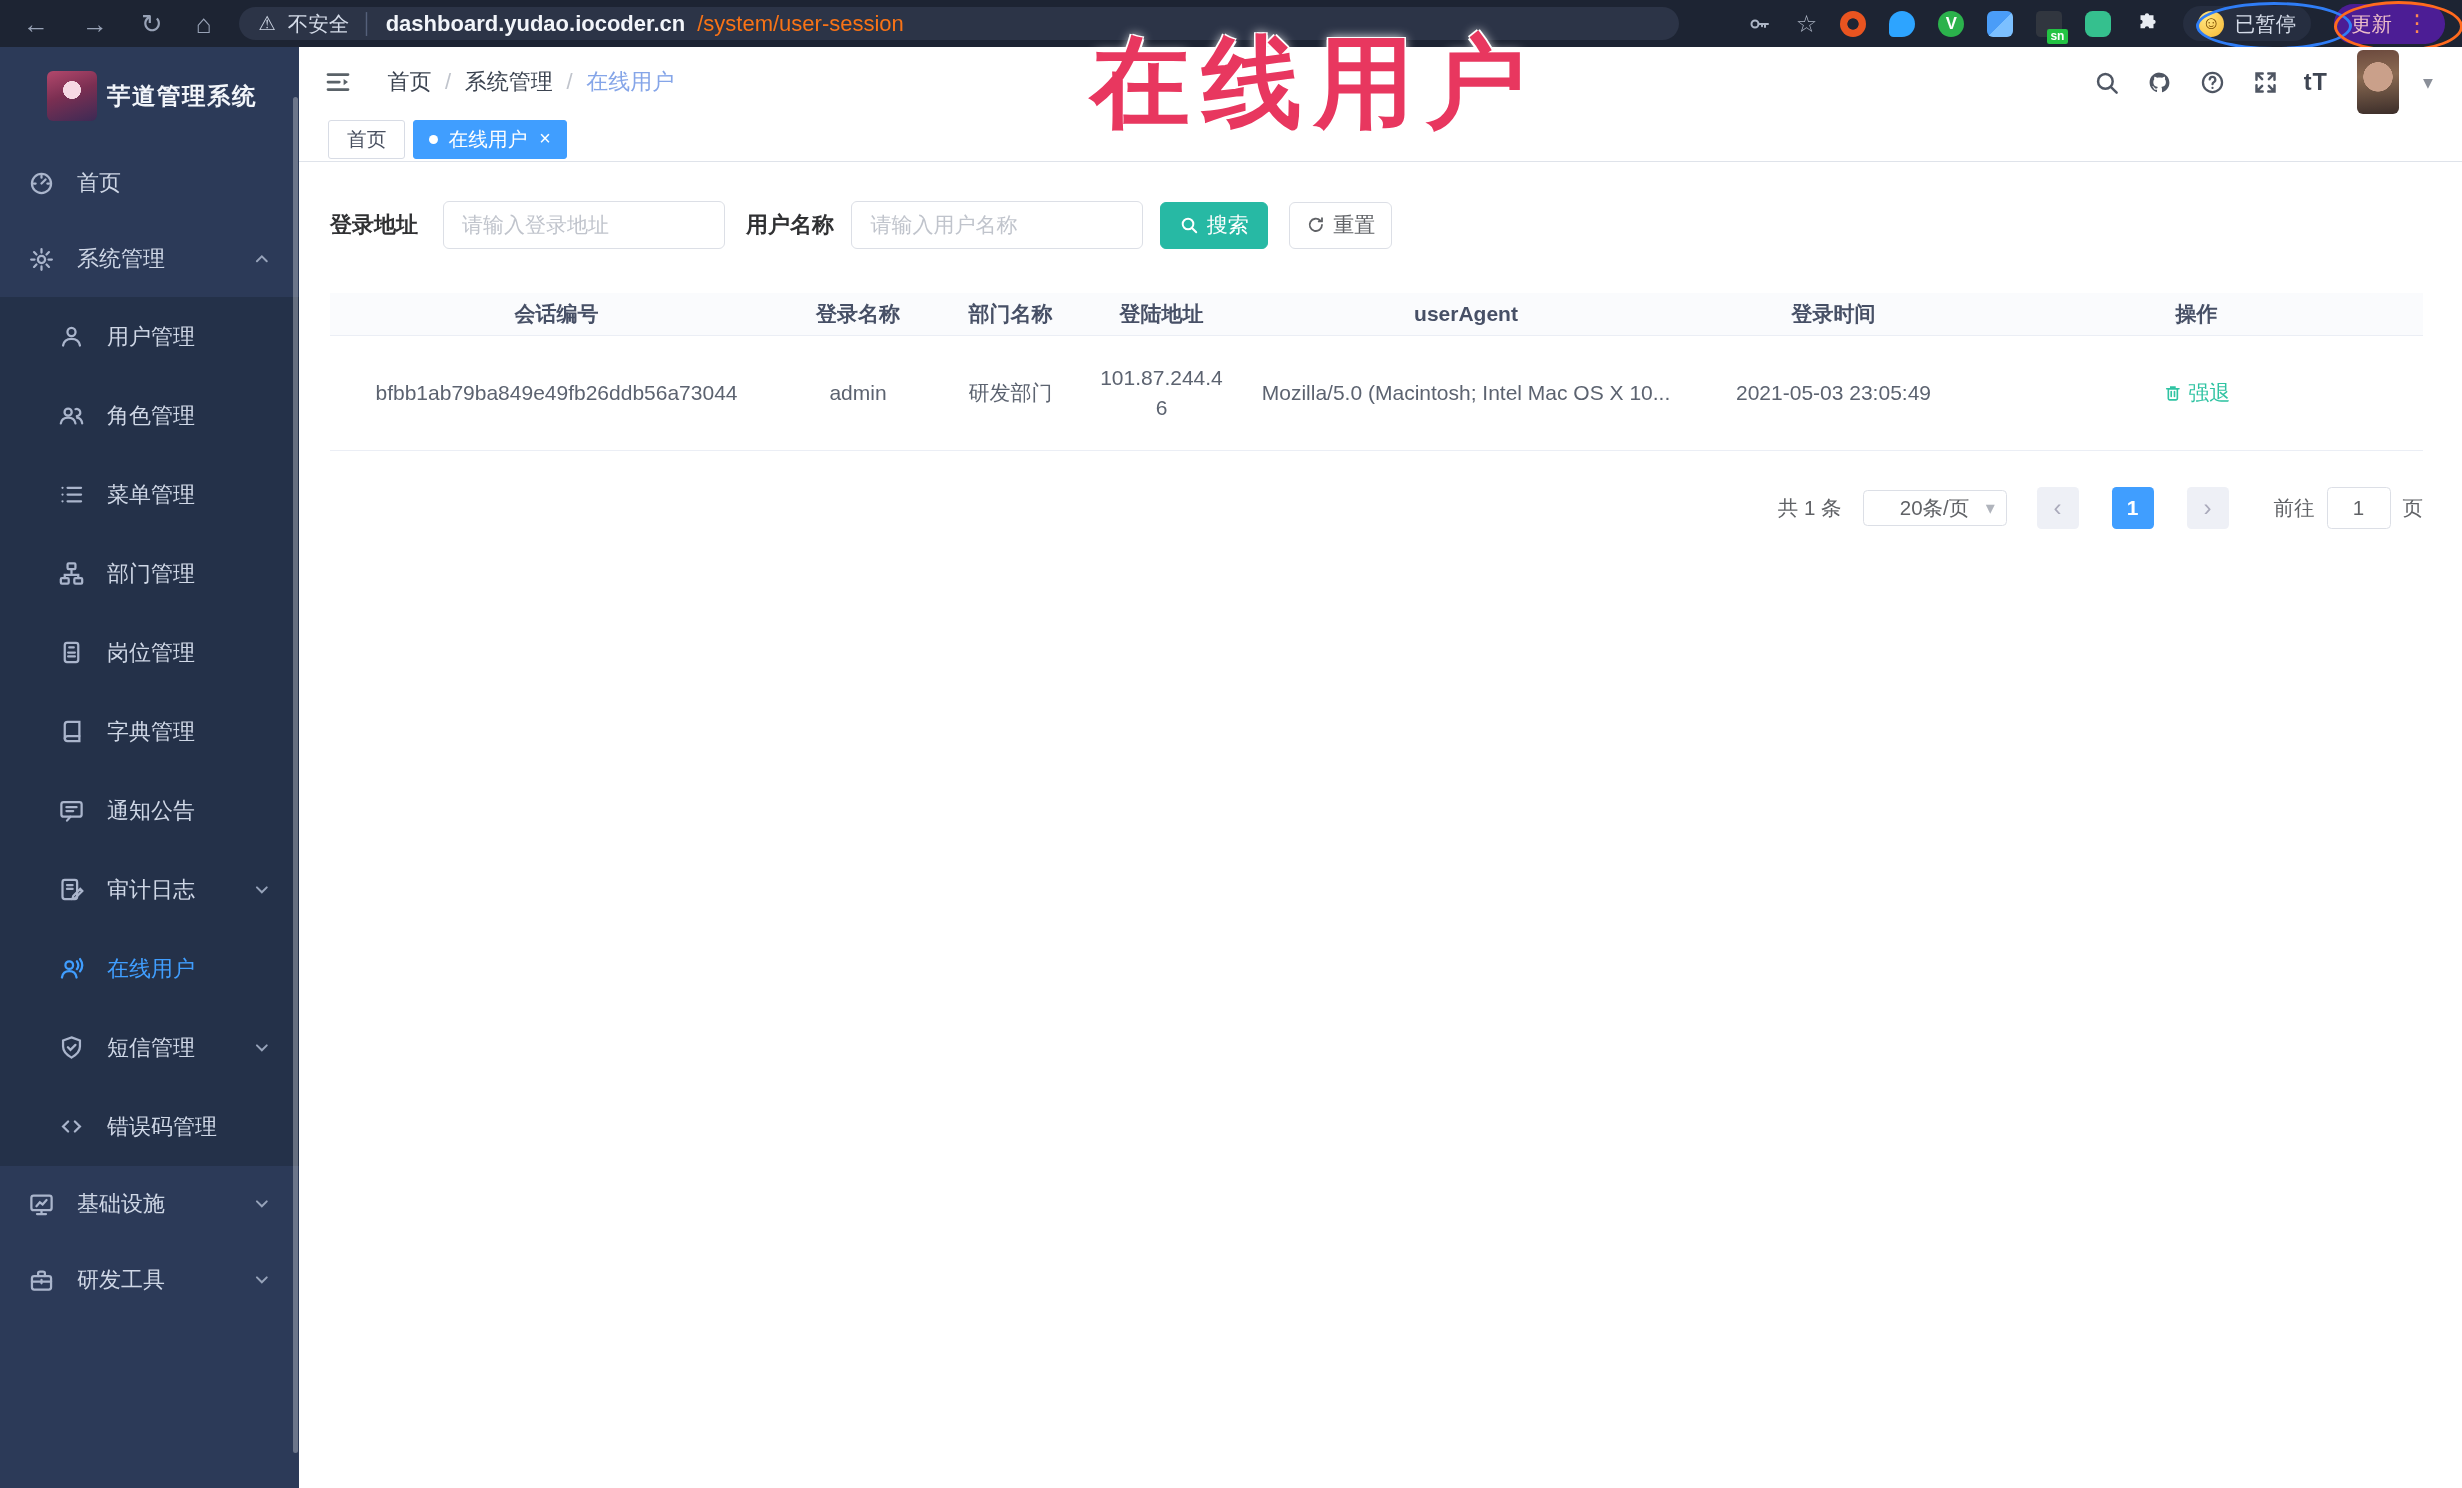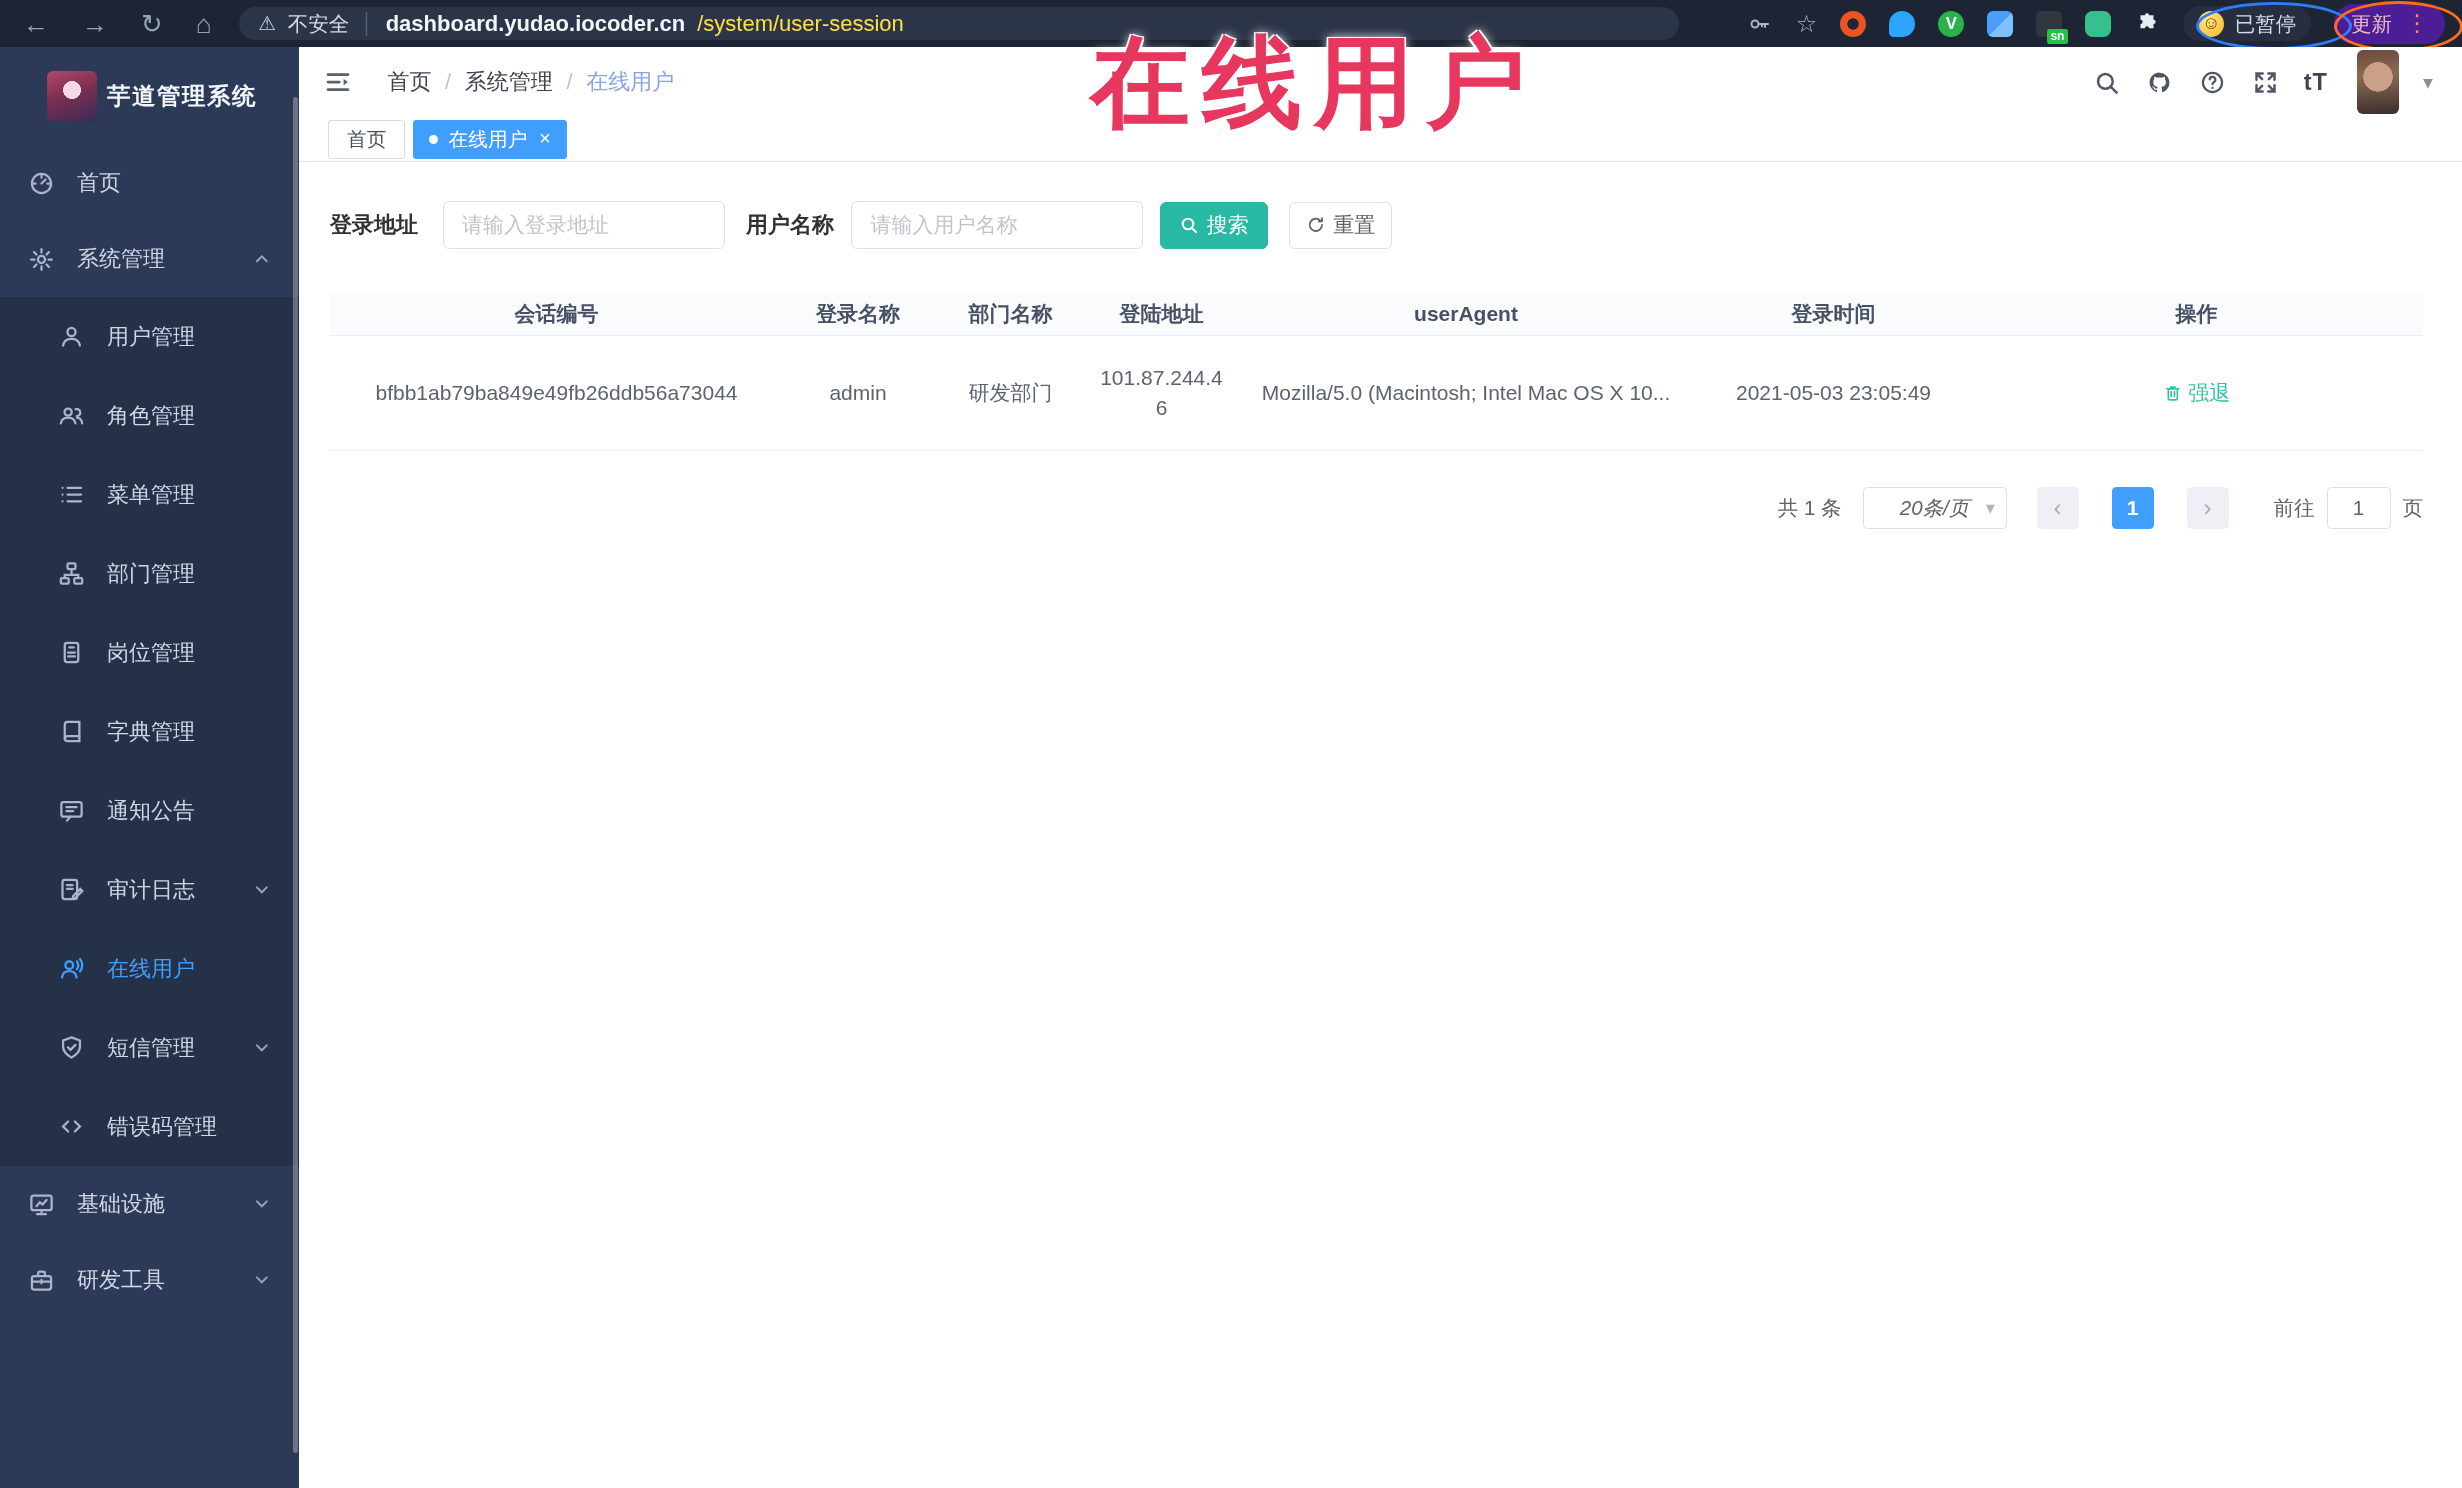--- a/index.html
+++ b/index.html
@@ -8,21 +8,21 @@
 
   
   .chrome{position:absolute;left:0;top:0;width:2462px;height:47px;background:#1d2433;display:flex;align-items:center;border-bottom:0.8px solid #10141f;}
   .chrome .navgroup{display:flex;align-items:center;gap:33px;padding-left:23px;}
   .chrome .navglyph{font-size:26px;color:#98a2b6;line-height:1;}
   .omnibox{display:flex;align-items:center;gap:12px;margin-left:27px;width:1440px;height:33px;background:#2c3447;border-radius:16.7px;padding:0 19.7px;box-sizing:border-box;}
   .omnibox .warn{color:#cdd5e3;font-size:19.7px;}
   .omnibox .seclabel{color:#d4dbe8;font-size:20.5px;}
   .omnibox .odiv{color:#55607a;font-size:19.7px;}
   .omnibox .host{color:#f2f5fa;font-size:22px;font-weight:bold;}
-  .omnibox .path{color:#fde047;font-size:22px;}
+  .omnibox .path{color:#f97316;font-size:22px;}
   .chrome-right{margin-left:auto;display:flex;align-items:center;gap:23px;padding-right:16.7px;}
   .cicon{width:27px;height:27px;color:#aeb6c6;display:flex;align-items:center;justify-content:center;}
   .cicon svg{width:24px;height:24px;}
   .starglyph{font-size:24px;color:#aeb6c6;}
   .ext{width:26px;height:26px;border-radius:50%;position:relative;flex:0 0 auto;}
   .ext-orange{background:radial-gradient(circle at 50% 50%, #1d2433 0 5.3px, #e95420 6px 13px);}
   .ext-drop{background:#2da4ff;border-radius:50% 50% 50% 4.5px;}
   .ext-green{background:#2bb24c;color:#fff;font-size:16.7px;font-weight:bold;display:flex;align-items:center;justify-content:center;}
   .ext-bluepair{background:linear-gradient(135deg,#4a9df8 50%,#7cc0ff 50%);border-radius:6px;}
   .ext-db{background:#31363f;border-radius:4.5px;}
@@ -107,21 +107,21 @@
   .thead{display:flex;align-items:center;height:42px;background:#fafbfd;border-bottom:1.5px solid #ebeef5;color:#475066;font-weight:bold;}
   .trow{display:flex;align-items:center;height:114px;border-bottom:1.5px solid #ebeef5;color:#5c6370;}
   .td{display:flex;align-items:center;justify-content:center;text-align:center;box-sizing:border-box;}
   .c1{width:453px;} .c2{width:150px;} .c3{width:155px;} .c4{width:147px;} .c5{width:462px;} .c6{width:273px;} .c7{width:453px;}
   .ipwrap{width:130px;word-break:break-all;line-height:1.45;}
   .act-link{display:flex;align-items:center;gap:6px;color:#2fc3a2;cursor:pointer;}
   .act-link svg{width:19.7px;height:19.7px;}
 
   .pagination{display:flex;align-items:center;justify-content:flex-end;width:2124px;margin-top:36px;font-size:20.5px;color:#606266;}
   .pg-total{margin-right:21px;}
-  .pg-select{position:relative;display:flex;align-items:center;justify-content:center;width:144px;height:42px;border:1.5px solid #dcdfe6;border-radius:4.5px;box-sizing:border-box;cursor:pointer;font-style:italic;}
+  .pg-select{position:relative;display:flex;align-items:center;justify-content:center;width:144px;height:36px;border:1.5px solid #dcdfe6;border-radius:4.5px;box-sizing:border-box;cursor:pointer;}
   .pg-select .caret{position:absolute;right:10.6px;color:#b0b4bc;font-size:18px;}
   .pg-btn{display:flex;align-items:center;justify-content:center;width:42px;height:42px;background:#eef0f6;border-radius:4.5px;color:#aab;font-size:24px;cursor:pointer;margin-left:30px;}
   .pg-page{display:flex;align-items:center;justify-content:center;width:42px;height:42px;background:#409eff;border-radius:4.5px;color:#fff;font-weight:bold;font-size:21px;margin-left:33px;cursor:pointer;}
   .pg-btn.next{margin-left:33px;}
   .pg-goto{margin-left:45px;}
   .pg-input{width:64px;height:42px;border:1.5px solid #dcdfe6;border-radius:4.5px;margin:0 12px;text-align:center;font-size:20.5px;color:#606266;box-sizing:border-box;outline:none;font-family:inherit;}
 </style>
 </head>
 <body>
 

